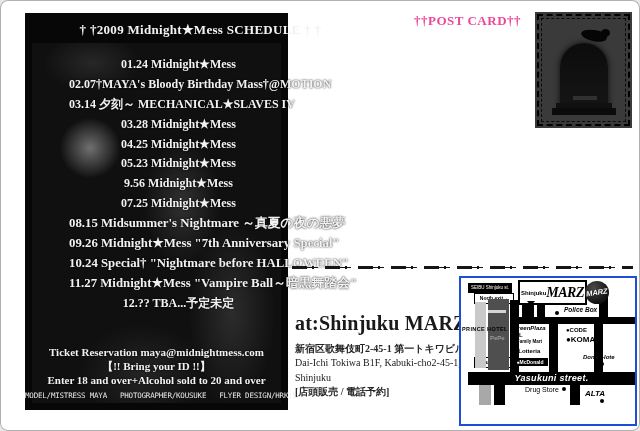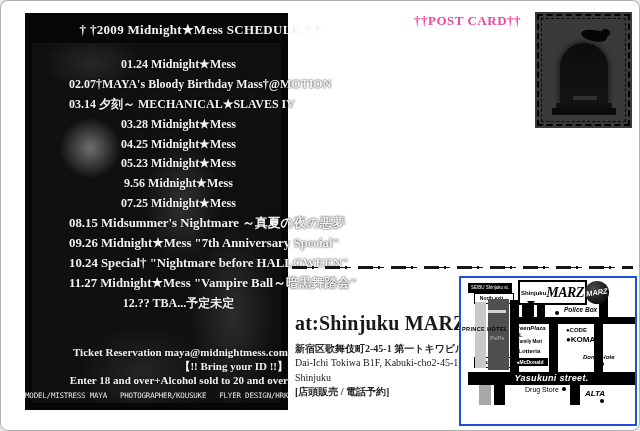--- a/index.html
+++ b/index.html
@@ -17,21 +17,21 @@
        radial-gradient(ellipse 60px 130px at 200px 270px, rgba(110,110,110,.30), transparent 72%),
        radial-gradient(ellipse 90px 70px at 110px 330px, rgba(95,95,95,.26), transparent 70%),
        radial-gradient(ellipse 70px 40px at 60px 20px, rgba(120,120,120,.22), transparent 70%),
        #101010;}
   .flyer-title{left:0;top:9px;width:100%;text-align:center;font-size:13px;font-weight:bold;
      letter-spacing:.3px;white-space:nowrap;padding-left:44px;}
   .sched-list{left:0;top:42px;width:100%;text-align:center;}
   .sched{height:19.9px;line-height:19.9px;font-size:12px;font-weight:bold;white-space:nowrap;
      text-shadow:0 0 2px #000;padding-left:44px;}
   .sched.lg{font-size:12.8px;}
-  .ticket{left:0;top:333px;width:100%;text-align:right;font-weight:bold;}
+  .ticket{left:0;top:333px;width:100%;text-align:center;font-weight:bold;}
   .ticket div{font-size:11px;line-height:13.8px;white-space:nowrap;text-shadow:0 0 2px #000;}
   .credits{left:0;top:378px;width:100%;text-align:center;
      font-family:"DejaVu Sans Mono","Liberation Mono",monospace;
      font-size:7.5px;letter-spacing:-.2px;white-space:pre;color:#e9e9e9;}
 
   
   .postcard-label{left:366px;top:13px;font-size:13px;font-weight:bold;color:#ec4899;
      letter-spacing:.5px;white-space:nowrap;margin-left:48px;}
 
   

